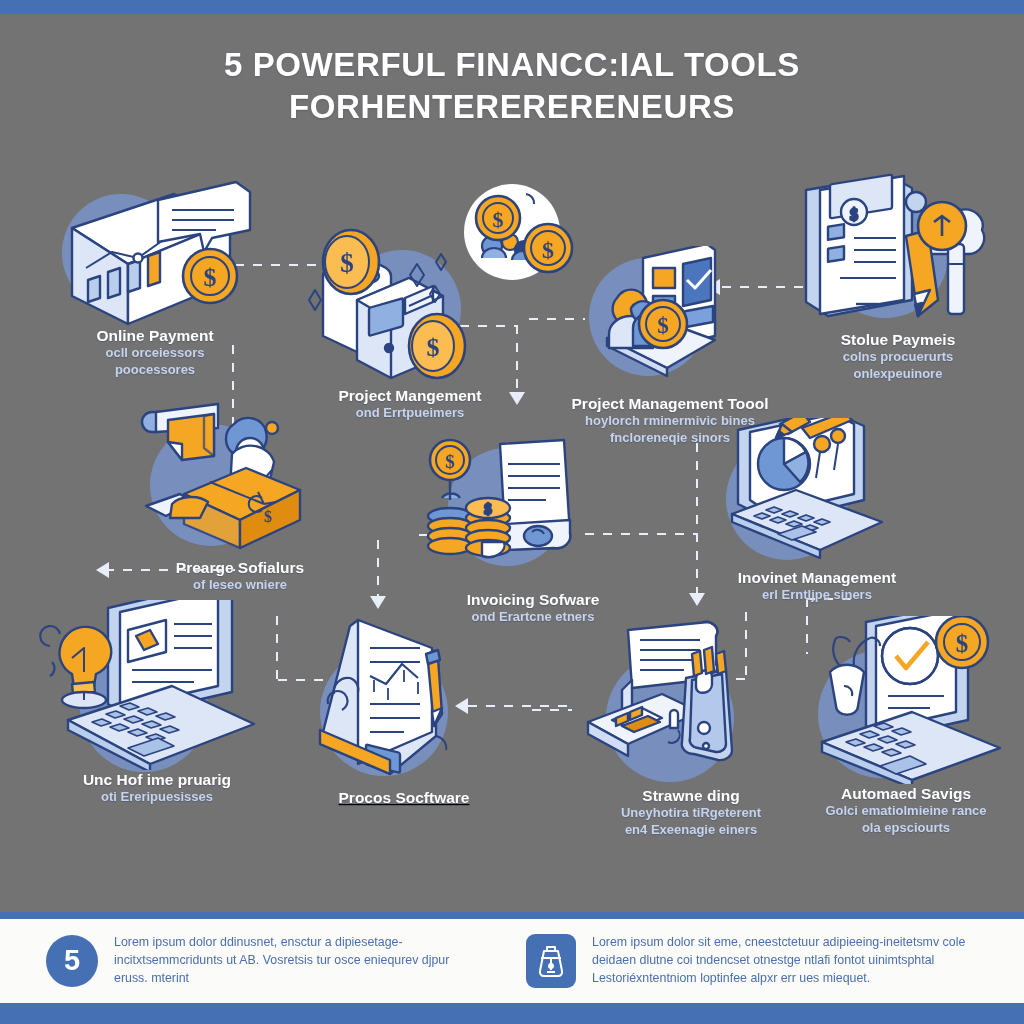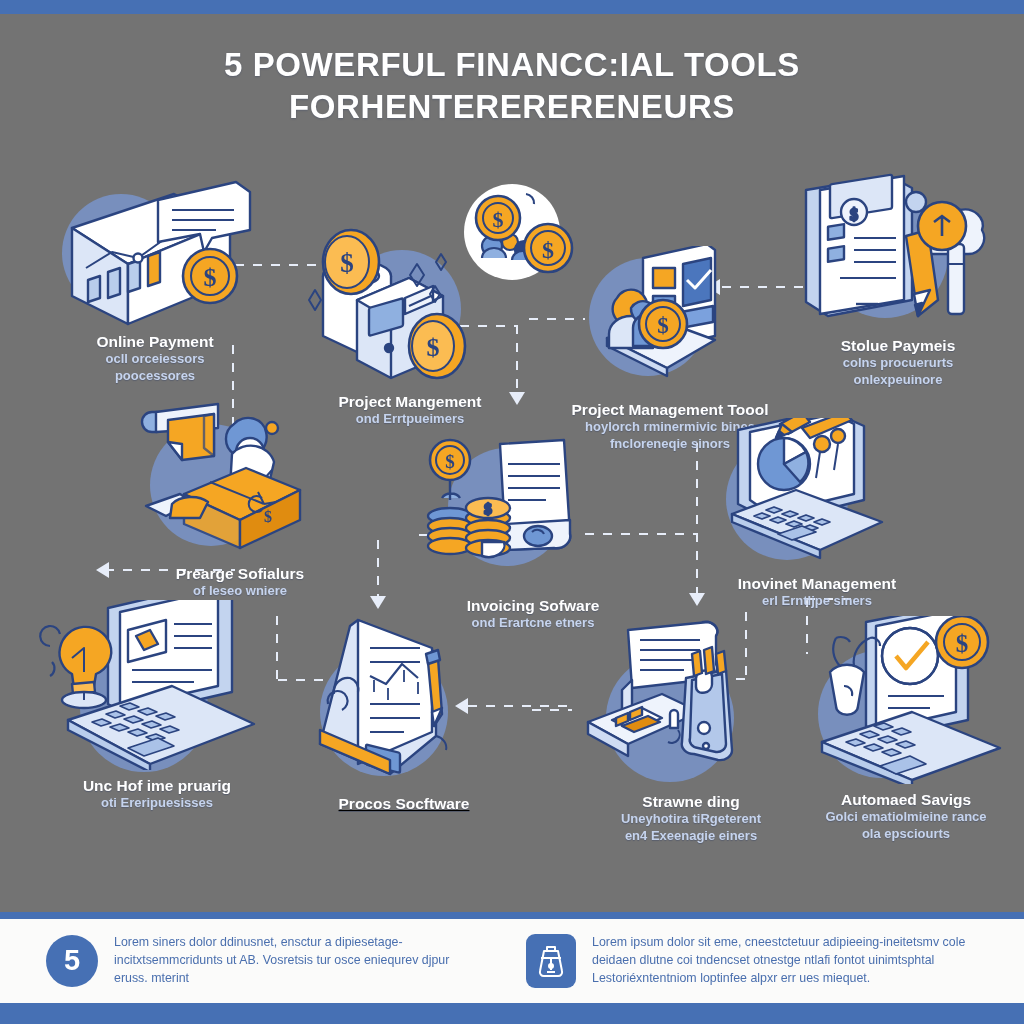--- a/index.html
+++ b/index.html
@@ -55,21 +55,21 @@
     white-space: nowrap;
   }
   .node-sub {
     color: #c6d4ee;
     font-size: 13px;
     font-weight: bold;
     line-height: 1.30;
     text-shadow: 0 1px 1px rgba(20,40,90,0.28);
     white-space: nowrap;
   }
-  .labels { margin-top: 6px; }
+  .labels { margin-top: 0; }
 
   
   .conn { position: absolute; pointer-events: none; }
   .dash-h, .dash-v {
     position: absolute;
     background-image: linear-gradient(to right, #e7edf9 0 9px, transparent 9px 18px);
     background-size: 18px 2px;
     background-repeat: repeat-x;
     height: 2px;
   }
@@ -587,21 +587,21 @@
     <div class="labels">
       <div class="node-title">Automaed Savigs</div>
       <div class="node-sub">Golci ematiolmieine rance</div>
       <div class="node-sub">ola epsciourts</div>
     </div>
   </div>
 
   <div class="footer-band">
     <div class="footer-col left">
       <div class="num-badge">5</div>
-      <div class="footer-text">Lorem siners dolor ddinusnet, ensctur a dipiesetage-incitxtsemmcridunts ut AB. Vosretsis tur osce eniequrev djpur eruss. mterint</div>
+      <div class="footer-text">Lorem ipsum dolor ddinusnet, ensctur a dipiesetage-incitxtsemmcridunts ut AB. Vosretsis tur osce eniequrev djpur eruss. mterint</div>
     </div>
     <div class="footer-col right">
       <div class="icon-badge">
         <svg width="30" height="34" viewBox="0 0 30 34">
           <g stroke="#ffffff" stroke-width="2" fill="none" stroke-linejoin="round">
             <path d="M11 3 h8 v4 h-8 Z"></path>
             <path d="M8 7 h14 l4 20 a4 4 0 0 1 -4 5 H8 a4 4 0 0 1 -4 -5 Z"></path>
             <path d="M5 14 h20"></path>
             <path d="M15 14 v12"></path>
             <circle cx="15" cy="22" r="2" fill="#ffffff"></circle>

